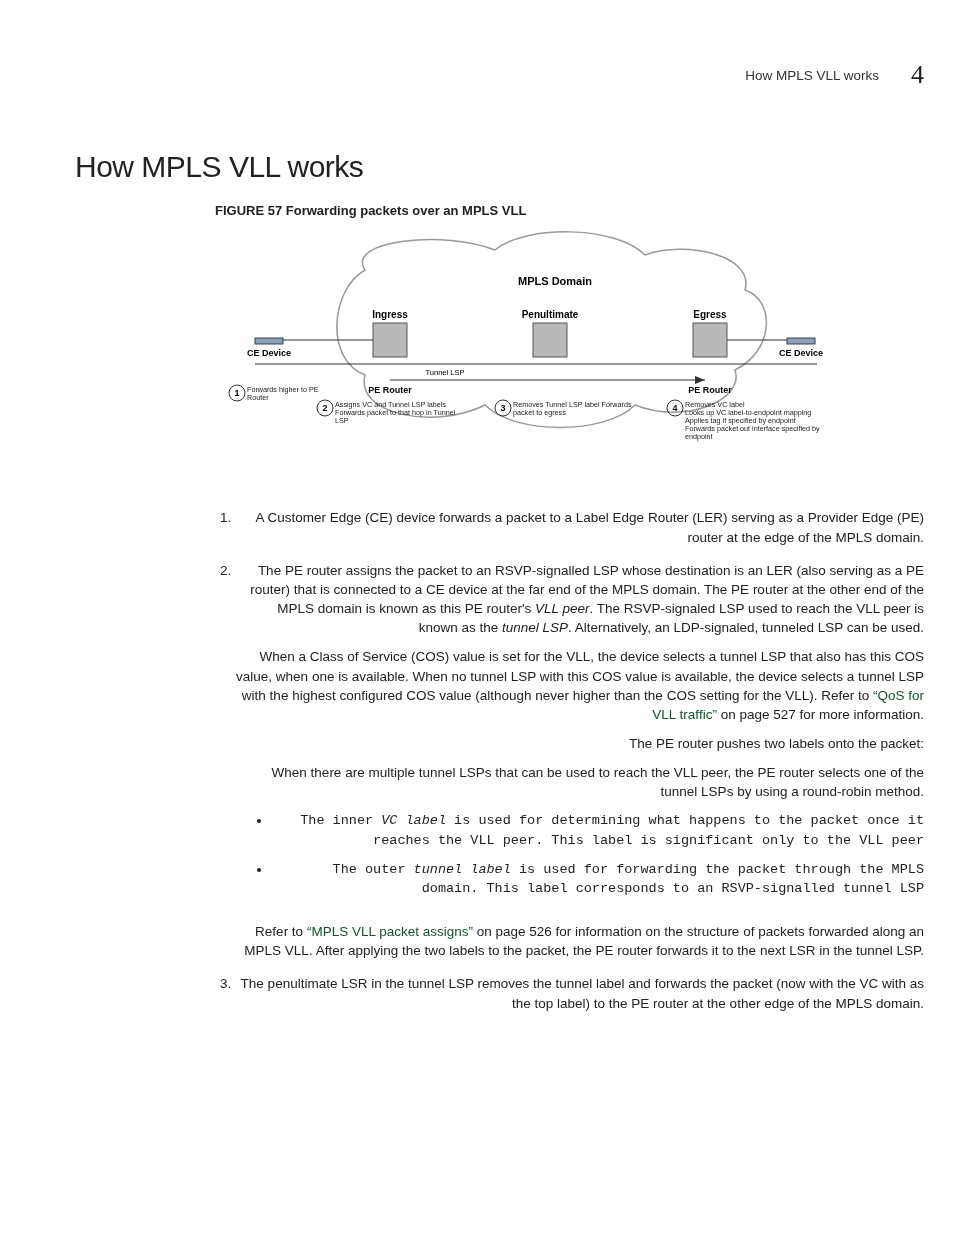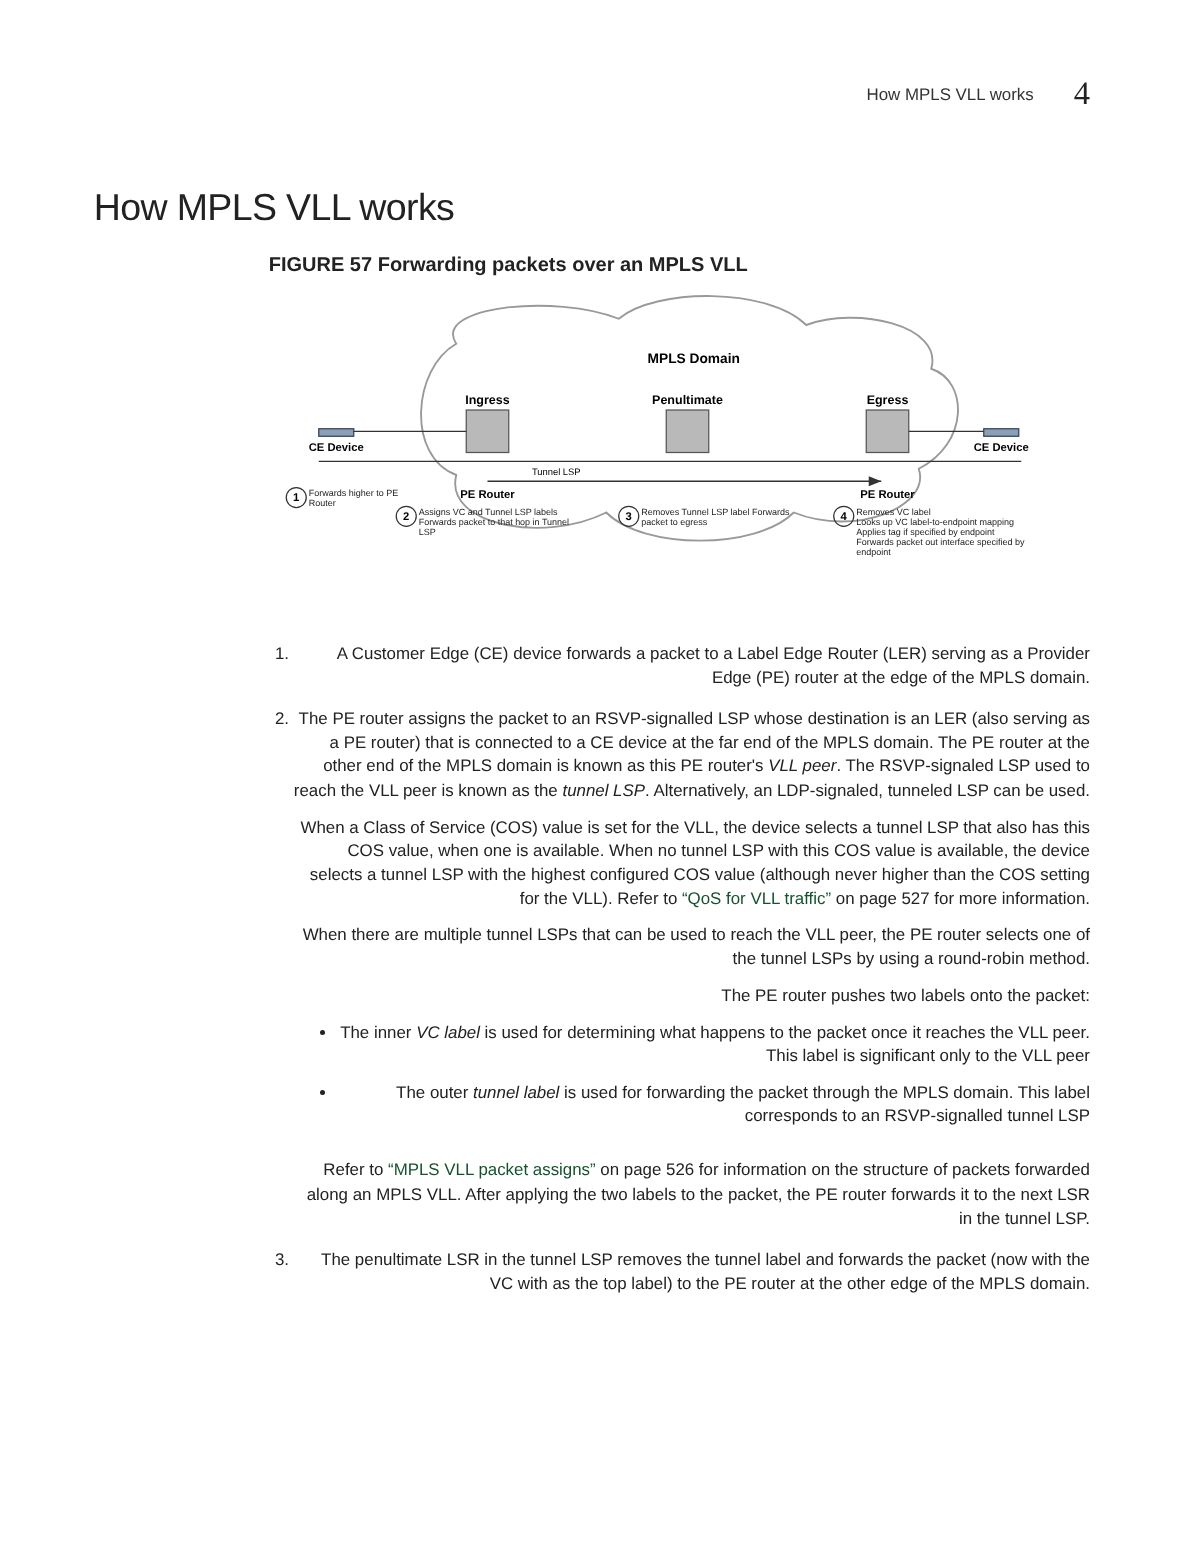--- a/index.html
+++ b/index.html
@@ -4,21 +4,21 @@
 <style>
   body {
     font-family: Arial, Helvetica, sans-serif;
     margin: 0;
     padding: 0;
     background: #fff;
     color: #222;
     width: 954px;
   }
   .page {
-    padding: 60px 82px 60px 75px;
+    padding: 60px 30px 60px 75px;
   }
   .header-line {
     display: flex;
     justify-content: flex-end;
     align-items: center;
     gap: 32px;
     font-size: 13.5px;
     margin-bottom: 60px;
   }
   .header-text { color: #333; }
@@ -36,39 +36,40 @@
   }
   .content-indent {
     margin-left: 140px;
     font-size: 13.5px;
     line-height: 1.42;
     color: #222;
   }
   .fig-caption {
     font-weight: 700;
     margin: 8px 0 10px 0;
-    font-size: 16px;
+    font-size: 13px;
   }
   .fig-caption .fignum { font-weight: 700; }
   .diagram {
     margin: 10px 0 28px 0;
   }
   .diagram svg { display: block; }
   p.para { margin: 12px 0; }
   ol.numlist {
     margin: 10px 0 0 0;
     padding-left: 20px;
     text-align: right;
   }
   ol.numlist > li { margin-bottom: 14px; }
   ol.numlist > li > p { margin: 10px 0; }
   ul.bullets {
     list-style-type: disc;
     margin: 6px 0 24px 0;
     padding-left: 36px;
+    font-family: Liberation Mono, monospace;
   }
   ul.bullets > li { margin-bottom: 10px; }
   .italic { font-style: italic; }
   .link { color: #14532d; }
 </style>
 </head>
 <body>
 
 <div class="page">
 
@@ -149,23 +150,23 @@
       <li>
         <span>A Customer Edge (CE) device forwards a packet to a Label Edge Router (LER) serving as a Provider Edge (PE) router at the edge of the MPLS domain.</span>
       </li>
       <li>
         <span>The PE router assigns the packet to an RSVP-signalled LSP whose destination is an LER (also serving as a PE router) that is connected to a CE device at the far end of the MPLS domain. The PE router at the other end of the MPLS domain is known as this PE router's </span><span class="italic">VLL peer</span><span>. The RSVP-signaled LSP used to reach the VLL peer is known as the </span><span class="italic">tunnel LSP</span><span>. Alternatively, an LDP-signaled, tunneled LSP can be used.</span>
 
         <p>
           <span>When a Class of Service (COS) value is set for the VLL, the device selects a tunnel LSP that also has this COS value, when one is available. When no tunnel LSP with this COS value is available, the device selects a tunnel LSP with the highest configured COS value (although never higher than the COS setting for the VLL). Refer to </span><span class="link">“QoS for VLL traffic”</span><span> on page 527 for more information.</span>
         </p>
 
+        <p>The PE router pushes two labels onto the packet:</p>
+
         <p>When there are multiple tunnel LSPs that can be used to reach the VLL peer, the PE router selects one of the tunnel LSPs by using a round-robin method.</p>
-
-        <p>The PE router pushes two labels onto the packet:</p>
 
         <ul class="bullets">
           <li>
             <span>The inner </span><span class="italic">VC label</span><span> is used for determining what happens to the packet once it reaches the VLL peer. This label is significant only to the VLL peer</span>
           </li>
           <li>
             <span>The outer </span><span class="italic">tunnel label</span><span> is used for forwarding the packet through the MPLS domain. This label corresponds to an RSVP-signalled tunnel LSP</span>
           </li>
         </ul>
 

